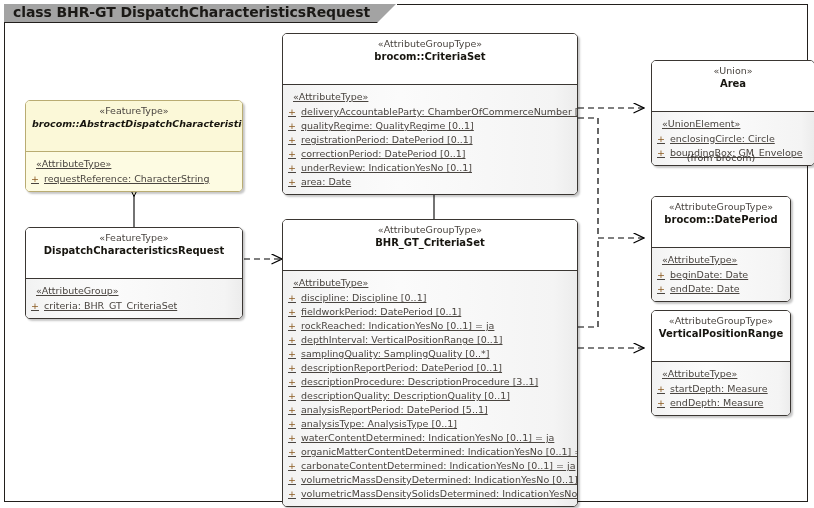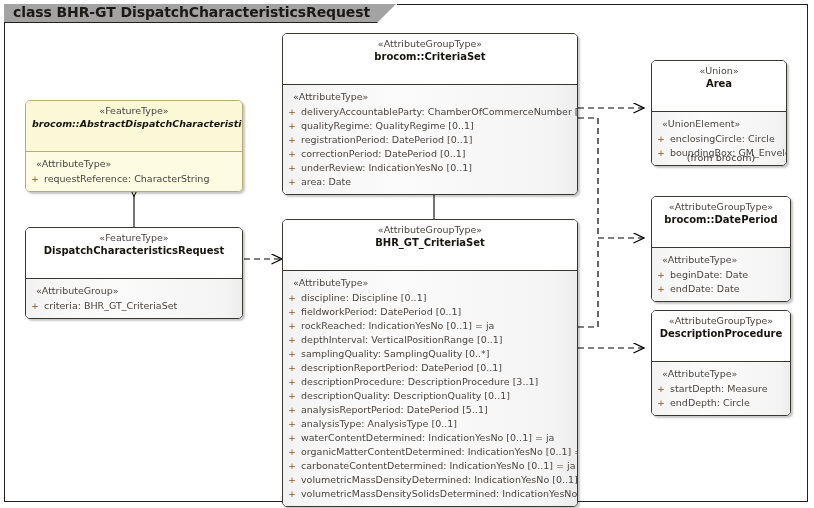--- a/index.html
+++ b/index.html
@@ -46,20 +46,21 @@
   }
   .cls .stereo{
     font-size:9.5px;color:#4a4540;line-height:12px;white-space:nowrap;
   }
   .cls .nm{
     font-size:10px;font-weight:bold;color:#17150f;line-height:13px;white-space:nowrap;
   }
   .cls .body{
     background:linear-gradient(to right,#f2f2f2 0%,#f7f7f7 14%,#fbfbfb 40%,#f4f4f4 92%,#ececec 100%);
     padding:4px 0 5px 0;
+    text-decoration:underline;
   }
   .cls .grp{
     font-size:9.5px;color:#4a4540;padding:1px 0 2px 10px;line-height:13px;white-space:nowrap;
   }
   .attr{
     display:flex;font-size:9.5px;line-height:14px;color:#4a4540;white-space:nowrap;
   }
   .attr .vis{width:18px;text-align:center;color:#8a5a20;flex:none;}
   .attr .txt{padding-right:6px;}
 
@@ -256,21 +257,21 @@
           <span class="txt">volumetricMassDensityDetermined: IndicationYesNo [0..1] = ja</span>
         </div>
       <div class="attr">
           <span class="vis">+</span>
           <span class="txt">volumetricMassDensitySolidsDetermined: IndicationYesNo [0..1] = ja</span>
         </div>
     </div>
   </div>
 </div>
 
-<div class="cls" id="c-area" style="left:651px;top:60px;width:136px;">
+<div class="cls" id="c-area" style="left:651px;top:60px;width:164px;">
   <div class="hdr">
     <div class="stereo">«Union»</div>
     <div class="nm">Area</div>
   </div>
   <div class="body">
     <div class="grp">«UnionElement»</div>
     <div>
       <div class="attr">
           <span class="vis">+</span>
           <span class="txt">enclosingCircle: Circle</span>
@@ -300,28 +301,28 @@
           <span class="vis">+</span>
           <span class="txt">endDate: Date</span>
         </div>
     </div>
   </div>
 </div>
 
 <div class="cls" id="c-vpr" style="left:651px;top:310px;width:140px;">
   <div class="hdr">
     <div class="stereo">«AttributeGroupType»</div>
-    <div class="nm">DescriptionProcedure</div>
+    <div class="nm">VerticalPositionRange</div>
   </div>
   <div class="body">
     <div class="grp">«AttributeType»</div>
     <div>
       <div class="attr">
           <span class="vis">+</span>
           <span class="txt">startDepth: Measure</span>
         </div>
       <div class="attr">
           <span class="vis">+</span>
-          <span class="txt">endDepth: Circle</span>
+          <span class="txt">endDepth: Measure</span>
         </div>
     </div>
   </div>
 </div>
 
 </body></html>

